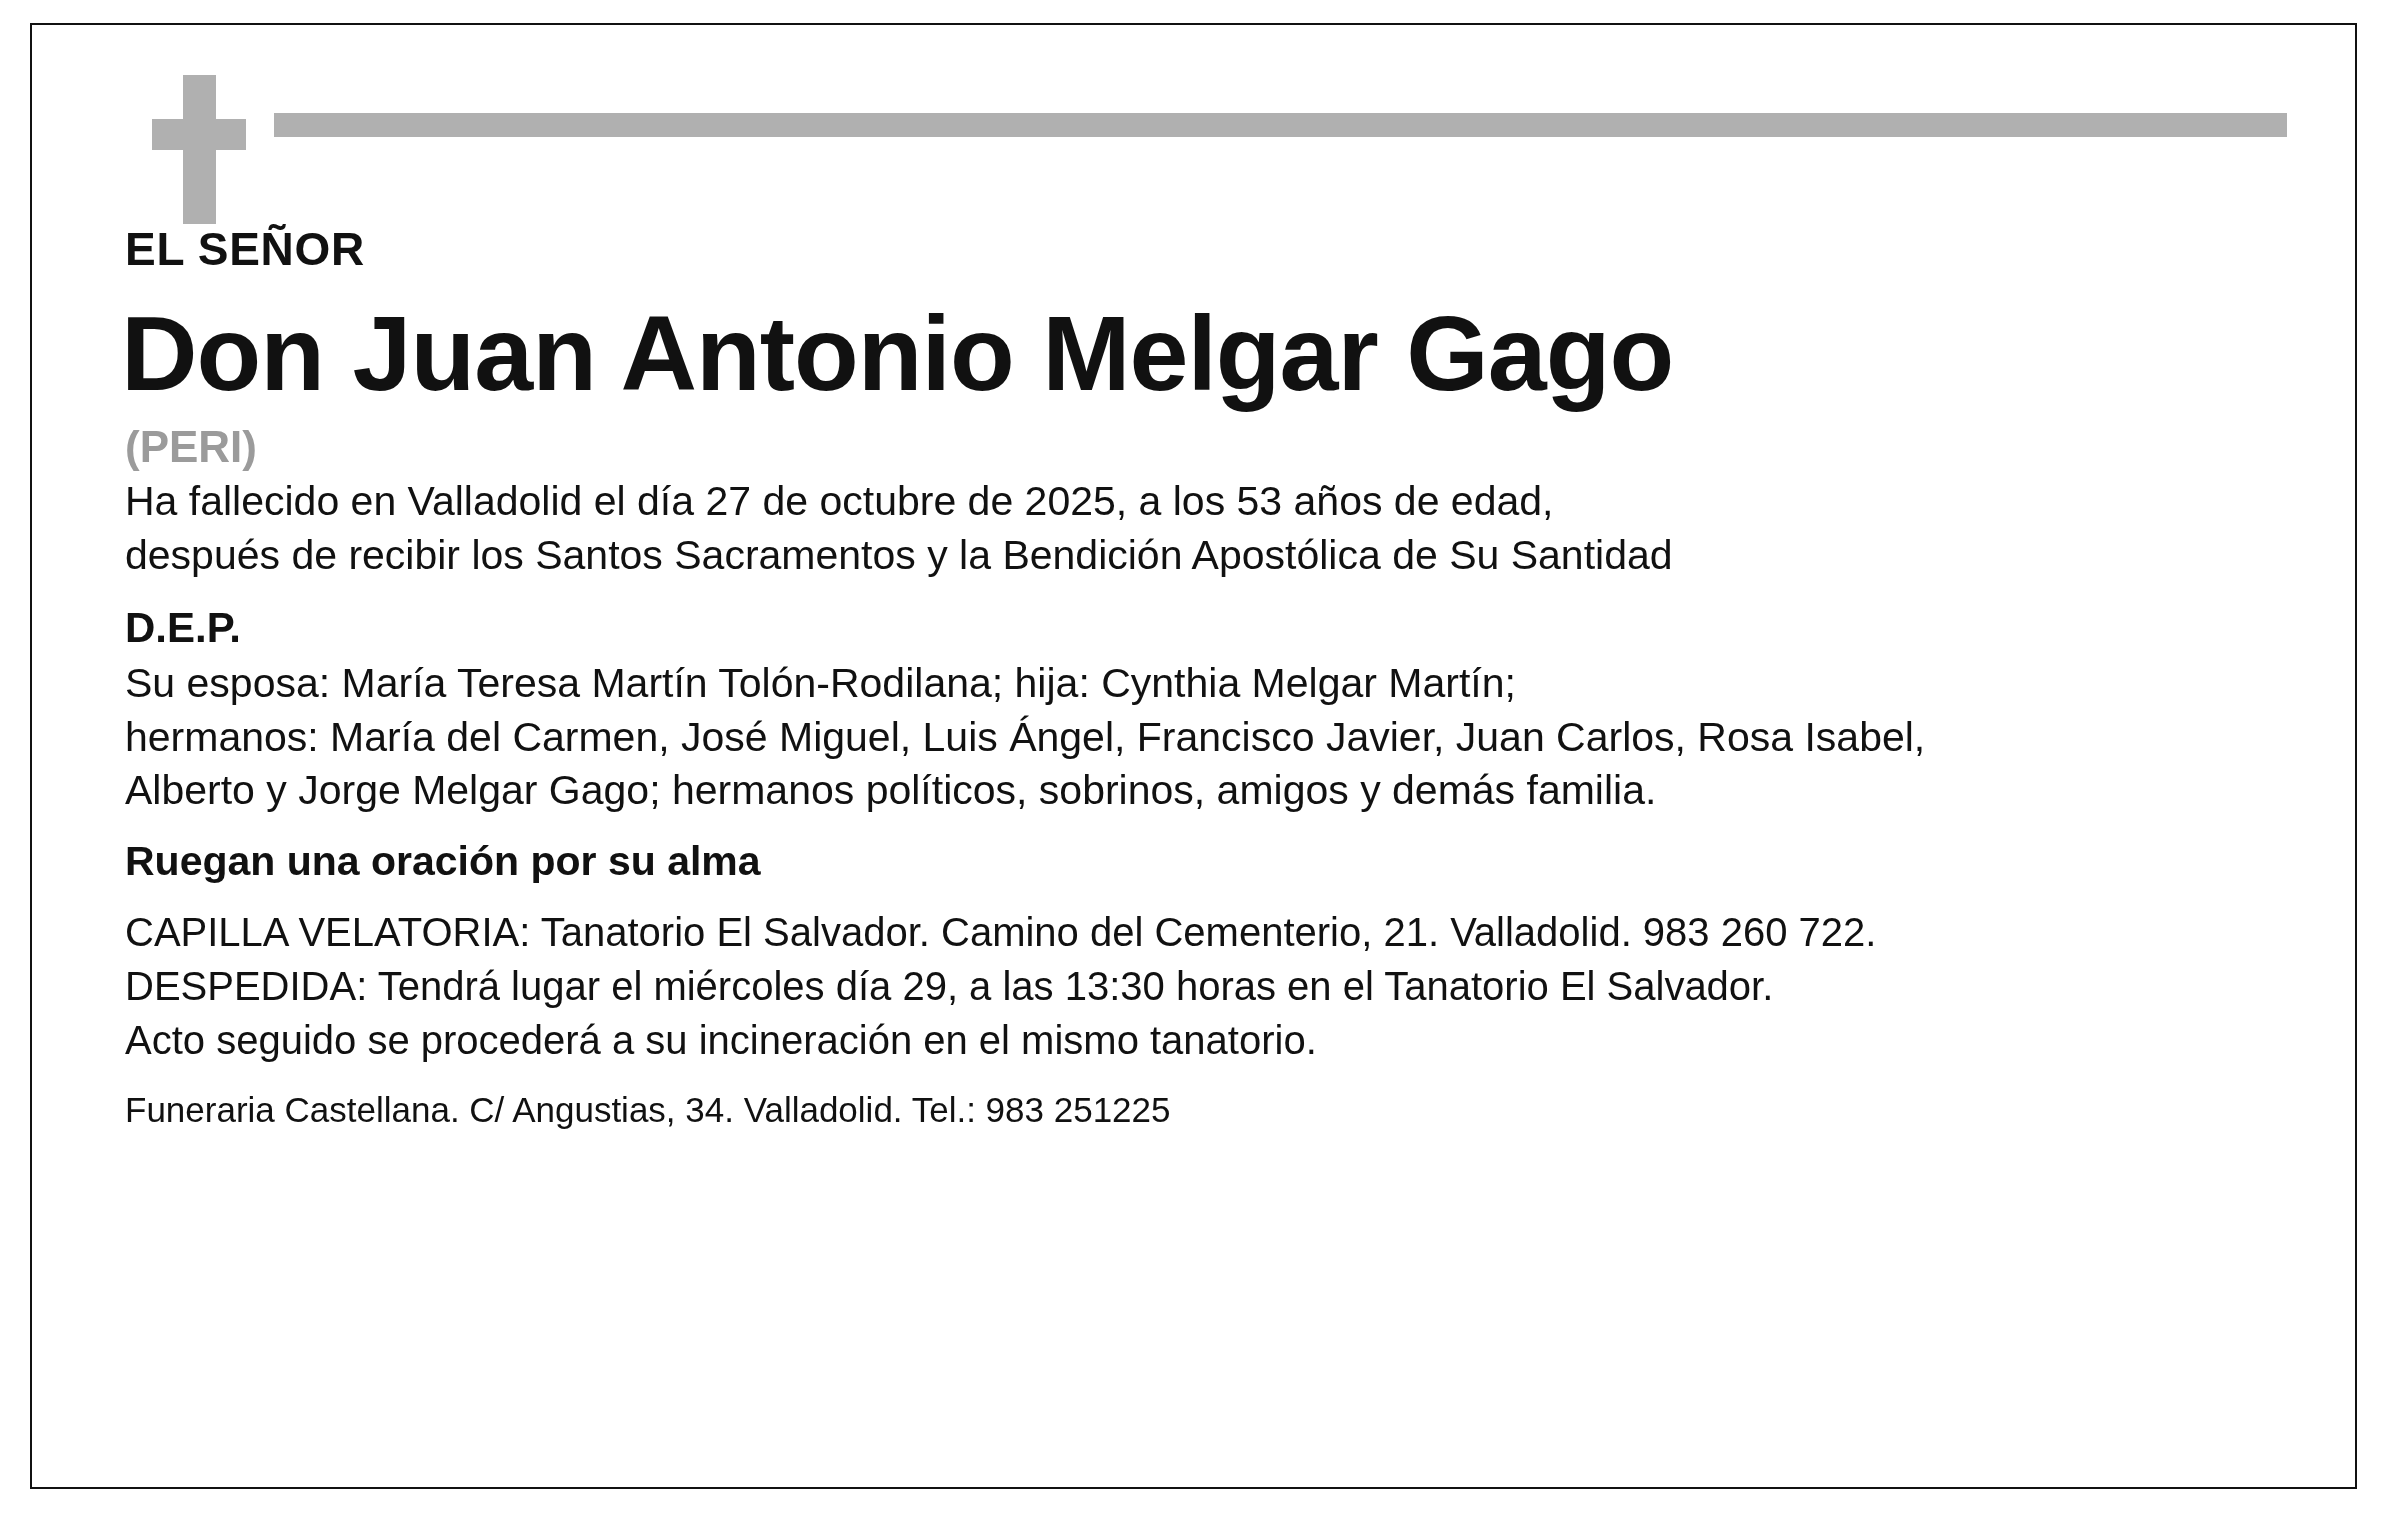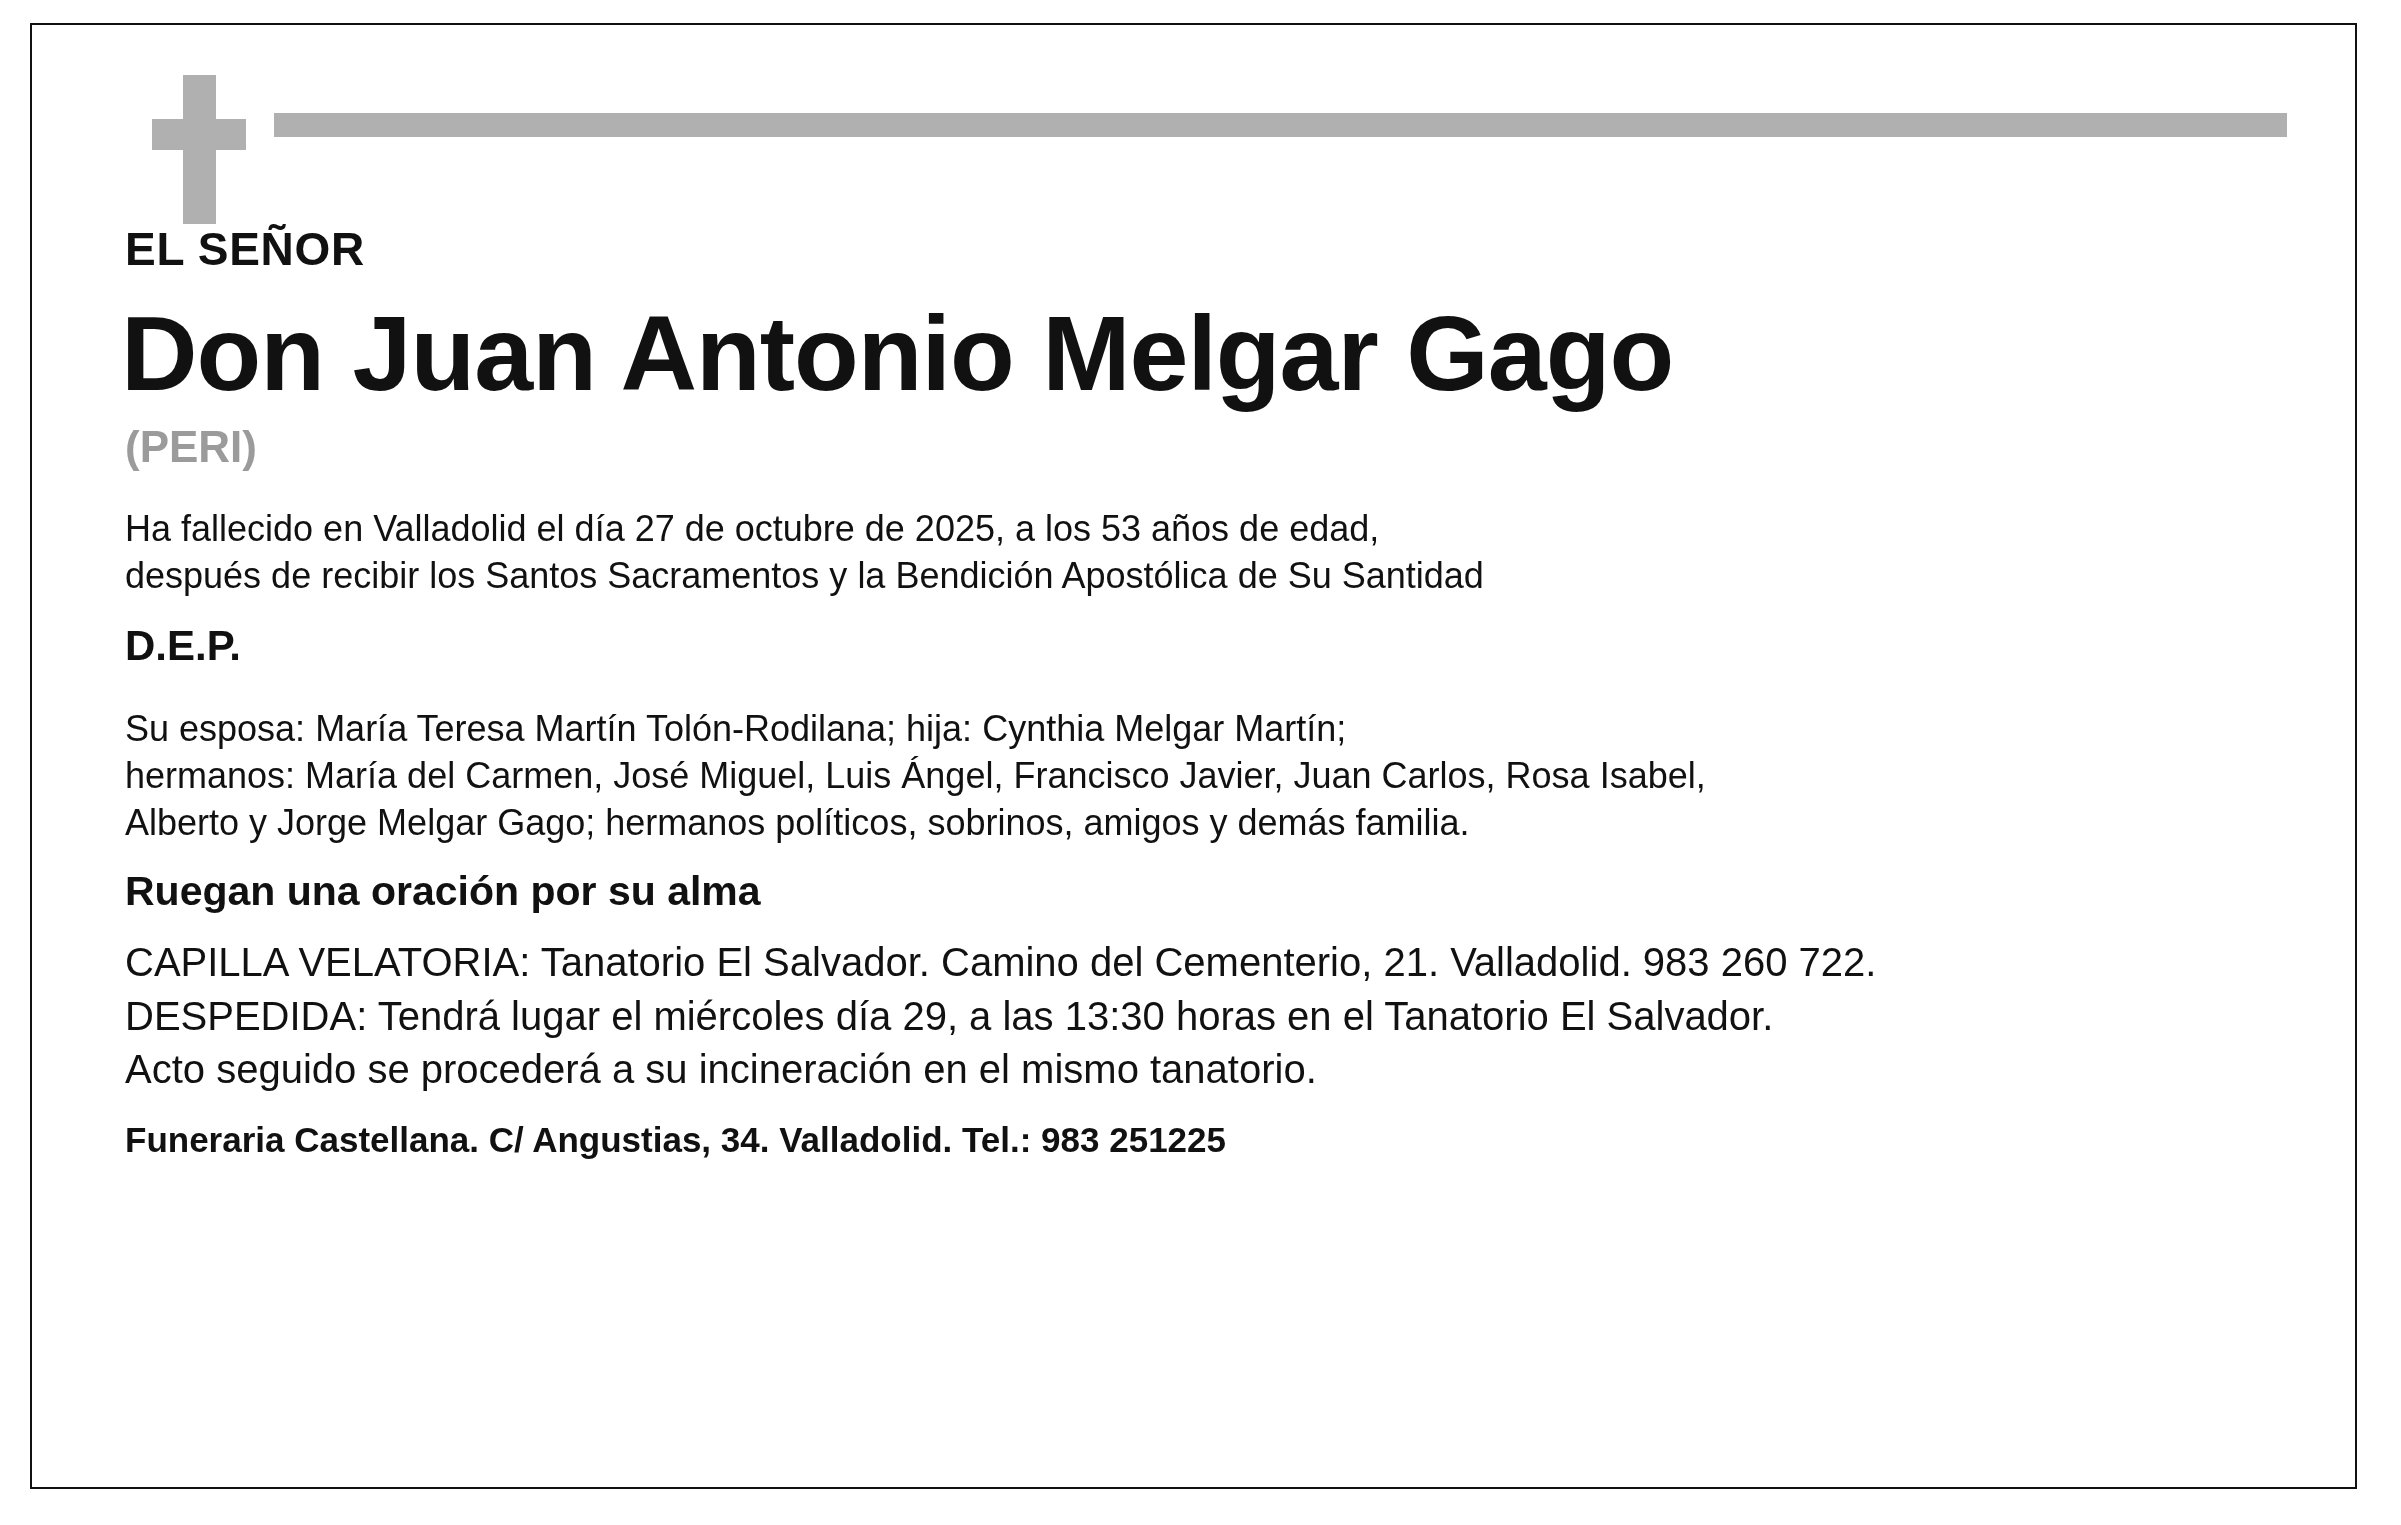--- a/index.html
+++ b/index.html
@@ -93,23 +93,23 @@
 
   .nickname {
     font-size: 44px;
     font-weight: bold;
     color: #9b9b9b;
     line-height: 1.1;
     margin: 14px 0 4px 0;
   }
 
   .para {
-    font-size: 36px;
+    font-size: 41px;
     line-height: 1.30;
-    margin: 35px 0 0 0;
+    margin: 4px 0 0 0;
     font-weight: normal;
   }
 
   .dep {
     font-size: 42px;
     font-weight: bold;
     margin: 21px 0 0 0;
     line-height: 1.2;
   }
 
@@ -121,21 +121,21 @@
   }
 
   .services {
     font-size: 40px;
     line-height: 1.34;
     margin: 20px 0 0 0;
   }
 
   .funeral-home {
     font-size: 35px;
-    font-weight: bold;
+    font-weight: normal;
     margin: 22px 0 0 0;
     line-height: 1.2;
   }
 
   .line { display: block; }
 </style>
 </head>
 <body>
 
 <div class="obituary-frame">

